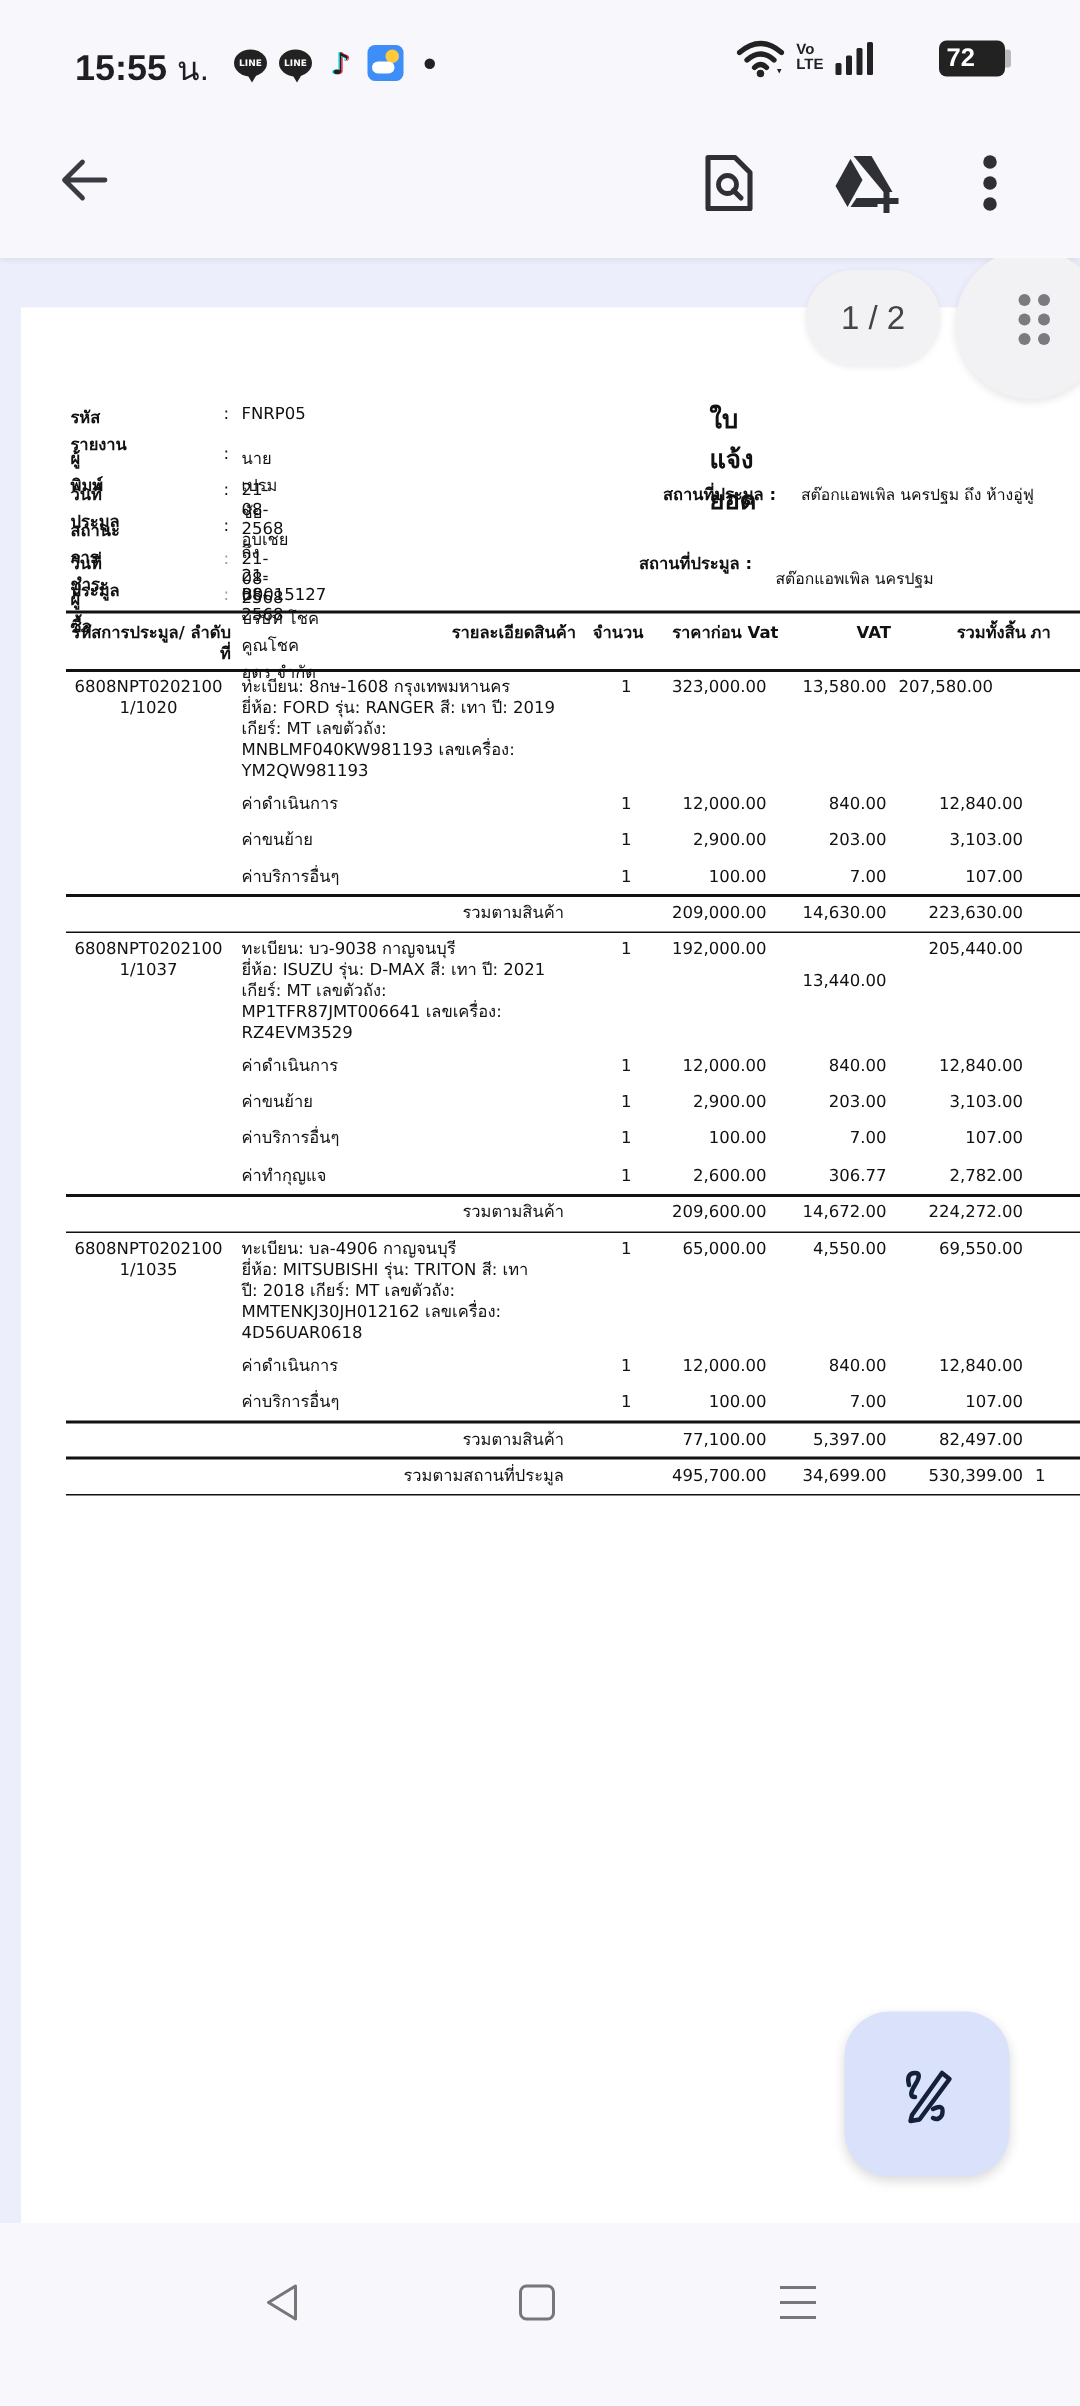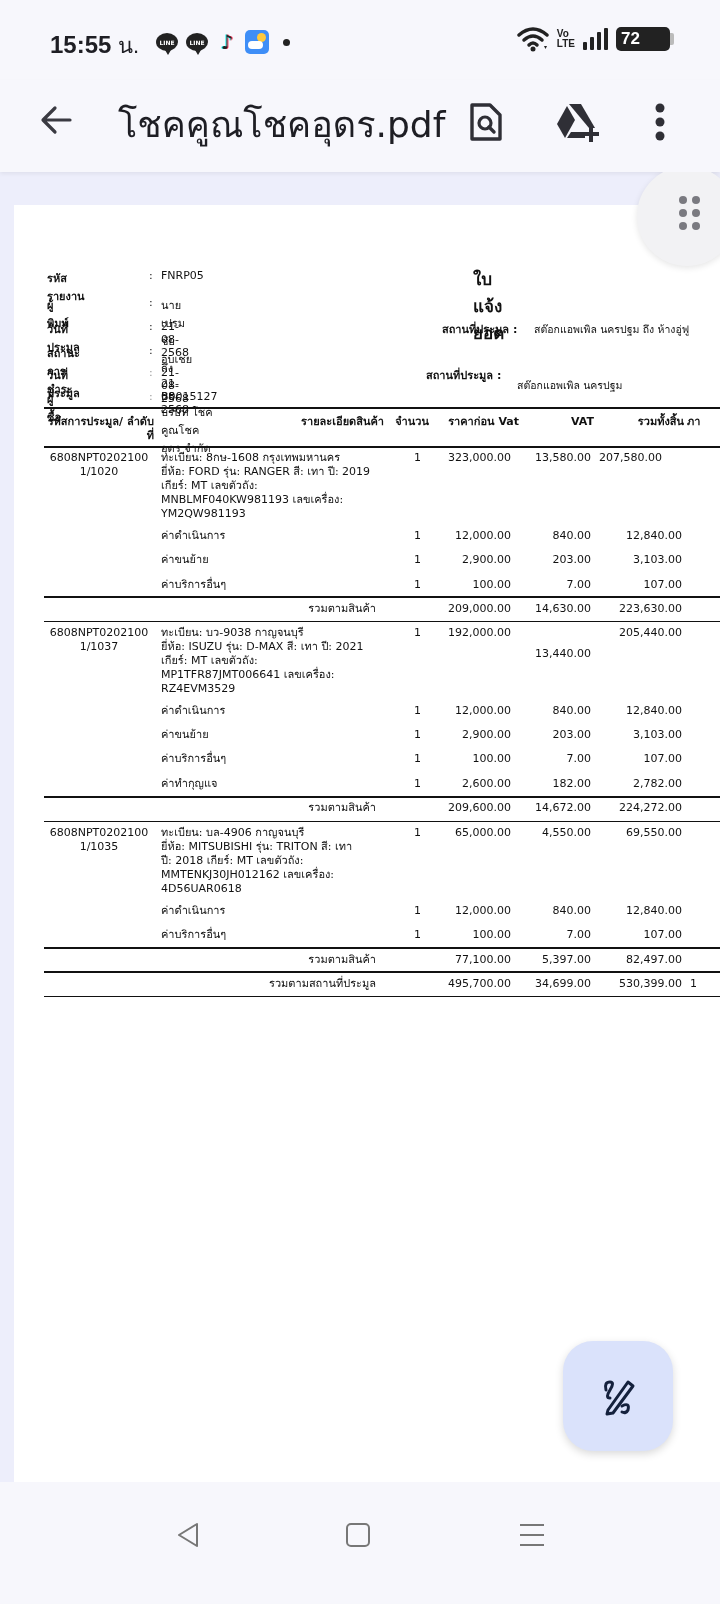--- a/index.html
+++ b/index.html
@@ -16,21 +16,21 @@
   .line-bubble::after { content: ""; position: absolute; bottom: -4px; left: 9px; border-left: 3px solid transparent; border-right: 3px solid transparent; border-top: 5px solid #222; }
   .tiktok { font-size: 20px; color: #222; text-shadow: -1px 0 #25f4ee, 1px 0 #fe2c55; font-weight: bold; }
   .weather { width: 24px; height: 24px; background: #3e8ef7; border-radius: 5px; position: relative; }
   .weather::before { content: ""; position: absolute; right: 3px; top: 3px; width: 9px; height: 9px; background: #ffc93c; border-radius: 50%; }
   .weather::after { content: ""; position: absolute; left: 3px; bottom: 5px; width: 15px; height: 8px; background: #fff; border-radius: 5px; }
   .dot { width: 7px; height: 7px; background: #222; border-radius: 50%; margin-left: 8px; }
   .sys-icons { position: absolute; right: 50px; top: 26px; display: flex; align-items: center; gap: 8px; }
   .volte { font-size: 10px; font-weight: bold; line-height: 10px; text-align: left; color: #222; font-family: "Liberation Sans", sans-serif; }
   .signal { display: flex; align-items: flex-end; gap: 3px; height: 22px; }
   .signal span { width: 4px; background: #222; border-radius: 1px; }
-  .battery { width: 54px; height: 24px; background: #222; border-radius: 5px; color: #fff; font-size: 17px; font-weight: bold; display: flex; align-items: center; padding-left: 5px; position: relative; font-family: "Liberation Sans", sans-serif; }
+  .battery { width: 44px; height: 24px; background: #222; border-radius: 5px; color: #fff; font-size: 17px; font-weight: bold; display: flex; align-items: center; padding-left: 5px; position: relative; font-family: "Liberation Sans", sans-serif; margin-left: 36px; }
   .battery::after { content: ""; position: absolute; right: -4px; top: 6px; width: 4px; height: 12px; background: #bbb; border-radius: 0 2px 2px 0; }
 
   
   .app-bar { position: absolute; top: 80px; left: 0; width: 720px; height: 92px; background: #f7f7fc; box-shadow: 0 2px 4px rgba(0,0,0,0.06); z-index: 2; }
   .back-btn { position: absolute; left: 34px; top: 18px; width: 44px; height: 44px; display: flex; align-items: center; justify-content: center; }
   .app-title { position: absolute; left: 118px; top: 16px; font-size: 36px; color: #1e1e24; font-family: "DejaVu Sans", sans-serif; white-space: nowrap; }
   .ab-icon { position: absolute; top: 18px; width: 48px; height: 48px; display: flex; align-items: center; justify-content: center; }
 
   
   .viewer { position: absolute; top: 172px; left: 0; width: 720px; height: 1310px; background: #edeefb; overflow: hidden; }
@@ -107,21 +107,20 @@
     </div>
   </div>
 </div>
 
 <div class="app-bar">
   <div class="back-btn">
     <svg width="36" height="36" viewBox="0 0 36 36">
       <path d="M32 18 H6 M17 6 L5 18 L17 30" stroke="#3a3a42" stroke-width="3.2" fill="none" stroke-linecap="round" stroke-linejoin="round"></path>
     </svg>
   </div>
-  <div class="app-title">โชคคูณโชคอุดร.pdf</div>
   <div class="ab-icon" style="left:462px">
     <svg width="36" height="40" viewBox="0 0 36 40">
       <path d="M4 3 H22 L32 13 V37 H4 Z" stroke="#2f2f36" stroke-width="3.4" fill="none" stroke-linejoin="round"></path>
       <circle cx="17" cy="21" r="6" stroke="#2f2f36" stroke-width="3.2" fill="none"></circle>
       <path d="M21 25 L26 30" stroke="#2f2f36" stroke-width="3.4" stroke-linecap="round"></path>
     </svg>
   </div>
   <div class="ab-icon" style="left:554px">
     <svg width="46" height="40" viewBox="0 0 46 40">
       <path d="M14 2 H26 L40 26 H34 Z" fill="#2f2f36"></path>
@@ -133,20 +132,21 @@
   <div class="ab-icon" style="left:636px">
     <svg width="12" height="40" viewBox="0 0 12 40">
       <circle cx="6" cy="6" r="4.5" fill="#2f2f36"></circle>
         <circle cx="6" cy="20" r="4.5" fill="#2f2f36"></circle>
         <circle cx="6" cy="34" r="4.5" fill="#2f2f36"></circle>
     </svg>
   </div>
 </div>
 
 <div class="viewer">
+  <div class="page-indicator">1 / 2</div>
   <div class="grid-btn">
     <div class="grid-dots">
       <span></span>
         <span></span>
         <span></span>
         <span></span>
         <span></span>
         <span></span>
     </div>
   </div>
@@ -277,21 +277,21 @@
           <div class="cell" style="left:147px;top:547px">ค่าบริการอื่นๆ</div>
           <div class="cell num" style="left:370px;top:547px;width:37px">1</div>
           <div class="cell num" style="left:410px;top:547px;width:87px">100.00</div>
           <div class="cell num" style="left:500px;top:547px;width:77px">7.00</div>
           <div class="cell num" style="left:580px;top:547px;width:88px">107.00</div>
         </div>
         <div>
           <div class="cell" style="left:147px;top:572px">ค่าทำกุญแจ</div>
           <div class="cell num" style="left:370px;top:572px;width:37px">1</div>
           <div class="cell num" style="left:410px;top:572px;width:87px">2,600.00</div>
-          <div class="cell num" style="left:500px;top:572px;width:77px">182.00</div>
+          <div class="cell num" style="left:500px;top:572px;width:77px">306.77</div>
           <div class="cell num" style="left:580px;top:572px;width:88px">2,782.00</div>
         </div>
         <div class="tbl-line" style="top:591px;height:2px"></div>
         <div>
           <div class="cell num bold" style="left:150px;top:596px;width:212px">รวมตามสินค้า</div>
           <div class="cell num bold" style="left:410px;top:596px;width:87px">209,600.00</div>
           <div class="cell num bold" style="left:500px;top:596px;width:77px">14,672.00</div>
           <div class="cell num bold" style="left:580px;top:596px;width:88px">224,272.00</div>
         </div>
         <div class="tbl-line" style="top:616px;height:1px"></div>

